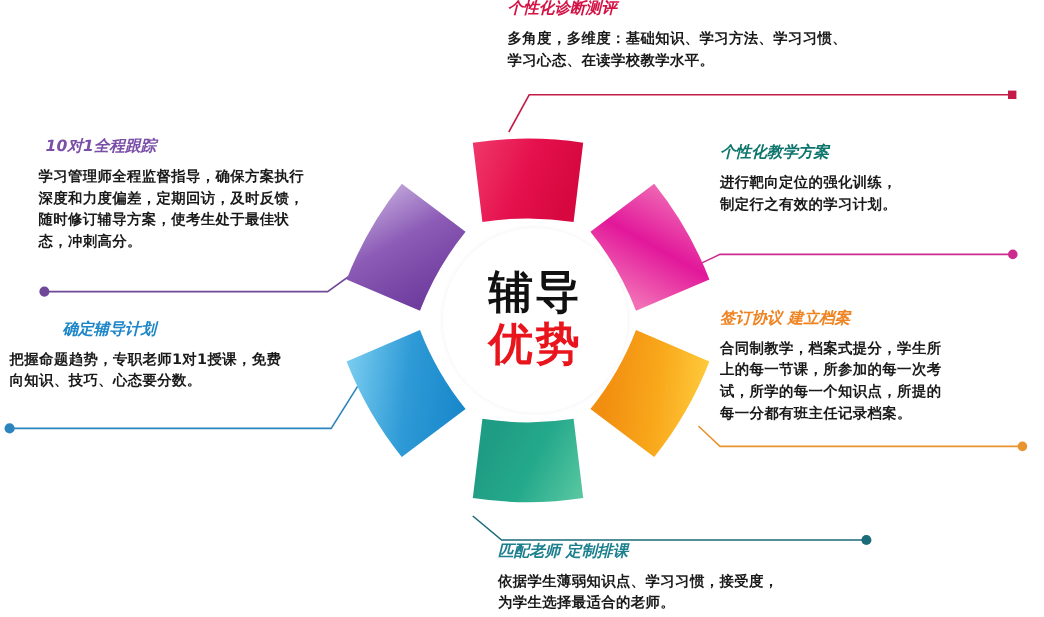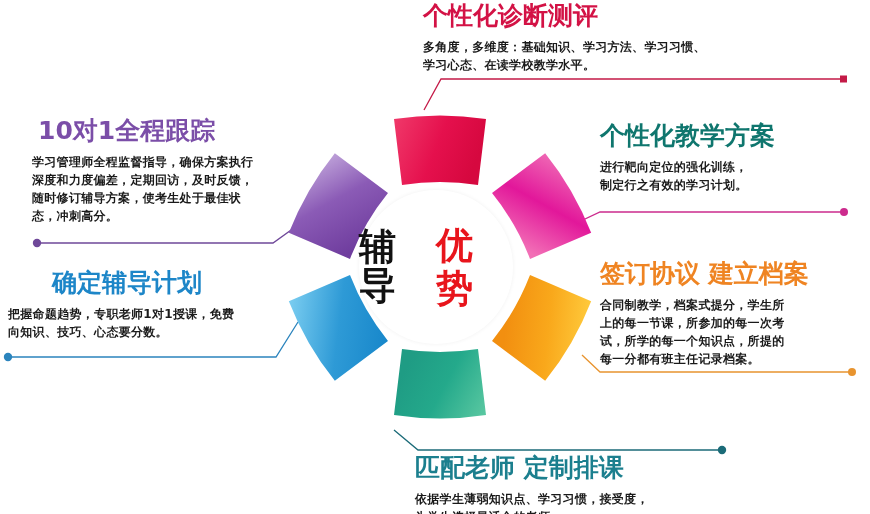--- a/index.html
+++ b/index.html
@@ -32,28 +32,28 @@
     position: absolute;
     left: 285px;
     top: 112px;
     width: 310px;
     height: 310px;
   }
   #wheel svg { display: block; }
 
   .center-disc {
     position: absolute;
-    left: 74px;
+    left: 84px;
     top: 78px;
     width: 154px;
     height: 154px;
     border-radius: 50%;
     background: #ffffff;
     display: flex;
-    flex-direction: row;
+    flex-direction: column;
     align-items: center;
     justify-content: center;
     box-shadow: 0 0 4px rgba(0,0,0,0.06);
   }
   .center-line1 {
     font-size: 37px;
     font-weight: bold;
     color: #111111;
     letter-spacing: 2px;
     line-height: 1.05;
@@ -65,24 +65,25 @@
     letter-spacing: 2px;
     line-height: 1.15;
     margin-top: 2px;
   }
 
   
   .block {
     position: absolute;
   }
   .block .b-title {
-    font-size: 25px;
+    font-size: 13px;
     font-weight: bold;
     line-height: 1.25;
     white-space: nowrap;
+    font-style: italic;
   }
   .block .b-body {
     font-size: 12px;
     color: #1a1a1a;
     line-height: 1.5;
     font-weight: bold;
     letter-spacing: 0.3px;
     margin-top: 7px;
   }
   .block .b-body div { white-space: nowrap; }

